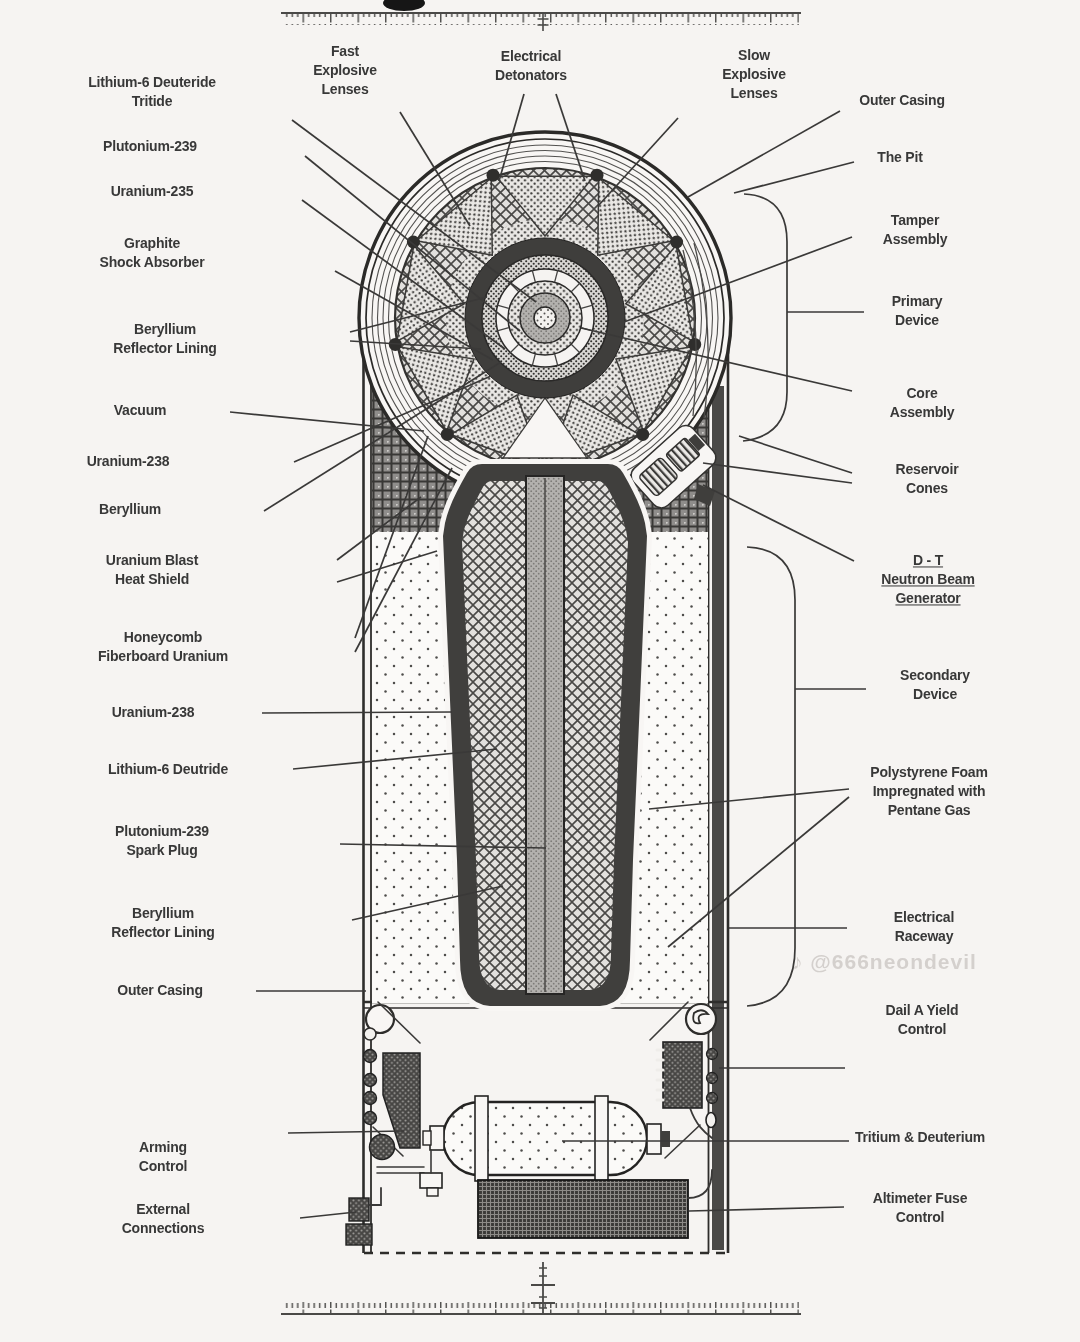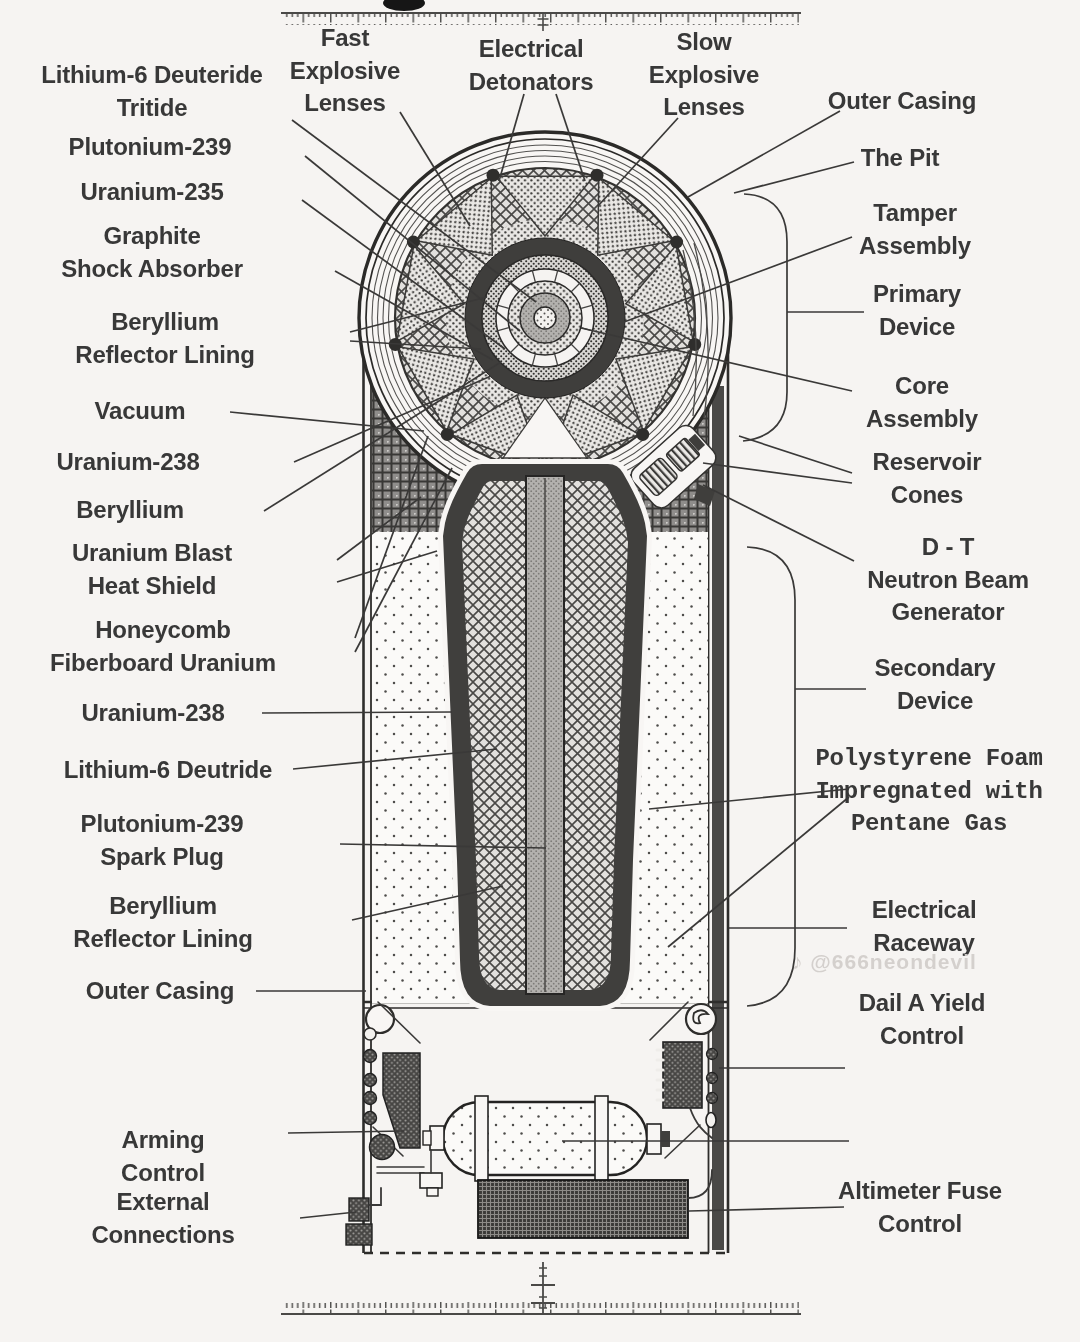--- a/index.html
+++ b/index.html
@@ -1,20 +1,20 @@
 <!DOCTYPE html>
 <html><head>
 <meta charset="utf-8">
 <style>
   html,body{margin:0;padding:0;background:#e8e6e4;}
   #stage{position:relative;width:1080px;height:1342px;background:#f6f4f2;overflow:hidden;
          font-family:"Liberation Sans","DejaVu Sans",sans-serif;}
   #diagram{position:absolute;left:0;top:0;}
   .label{position:absolute;transform:translate(-50%,-50%);text-align:center;
-         font-weight:bold;font-size:24px;line-height:1.36;color:#383838;
+         font-weight:bold;font-size:14px;line-height:1.36;color:#383838;
          white-space:nowrap;letter-spacing:-0.2px;}
   #watermark{position:absolute;left:792px;top:950px;font-weight:bold;font-size:21px;
              color:#d3cfcc;letter-spacing:1px;opacity:.95;}
 </style>
 </head>
 <body>
 
 <div id="stage">
 
 <svg id="diagram" width="1080" height="1342" viewBox="0 0 1080 1342">
@@ -336,21 +336,21 @@
       </div>
       <div class="label" style="left: 345px; top: 71px;">
         <div>Fast</div>
         <div>Explosive</div>
         <div>Lenses</div>
       </div>
       <div class="label" style="left: 531px; top: 66px;">
         <div>Electrical</div>
         <div>Detonators</div>
       </div>
-      <div class="label" style="left: 704px; top: 75px;">
+      <div class="label" style="left: 754px; top: 75px;">
         <div>Slow</div>
         <div>Explosive</div>
         <div>Lenses</div>
       </div>
       <div class="label" style="left: 902px; top: 101px;">
         <div>Outer Casing</div>
       </div>
       <div class="label" style="left: 900px; top: 158px;">
         <div>The Pit</div>
       </div>
@@ -363,43 +363,44 @@
         <div>Device</div>
       </div>
       <div class="label" style="left: 922px; top: 390px; margin-top: 13px;">
         <div>Core</div>
         <div>Assembly</div>
       </div>
       <div class="label" style="left: 927px; top: 479px;">
         <div>Reservoir</div>
         <div>Cones</div>
       </div>
-      <div class="label" style="left: 948px; top: 580px;">
+      <div class="label" style="left: 928px; top: 580px; text-decoration: underline;">
         <div>D - T</div>
         <div>Neutron Beam</div>
         <div>Generator</div>
       </div>
       <div class="label" style="left: 898px; top: 685px; margin-left: 37px;">
         <div>Secondary</div>
         <div>Device</div>
       </div>
-      <div class="label" style="left: 929px; top: 792px; font-family: Liberation Mono, monospace;">
+      <div class="label" style="left: 929px; top: 792px;">
         <div>Polystyrene Foam</div>
         <div>Impregnated with</div>
         <div>Pentane Gas</div>
       </div>
       <div class="label" style="left: 924px; top: 927px;">
         <div>Electrical</div>
         <div>Raceway</div>
       </div>
       <div class="label" style="left: 922px; top: 1020px;">
         <div>Dail A Yield</div>
         <div>Control</div>
       </div>
       <div class="label" style="left: 920px; top: 1138px;">
+        <div>Tritium &amp; Deuterium</div>
       </div>
       <div class="label" style="left: 920px; top: 1208px;">
         <div>Altimeter Fuse</div>
         <div>Control</div>
       </div>
     </div>
 
 <div id="watermark">♪ @666neondevil</div>
 
 </div>

